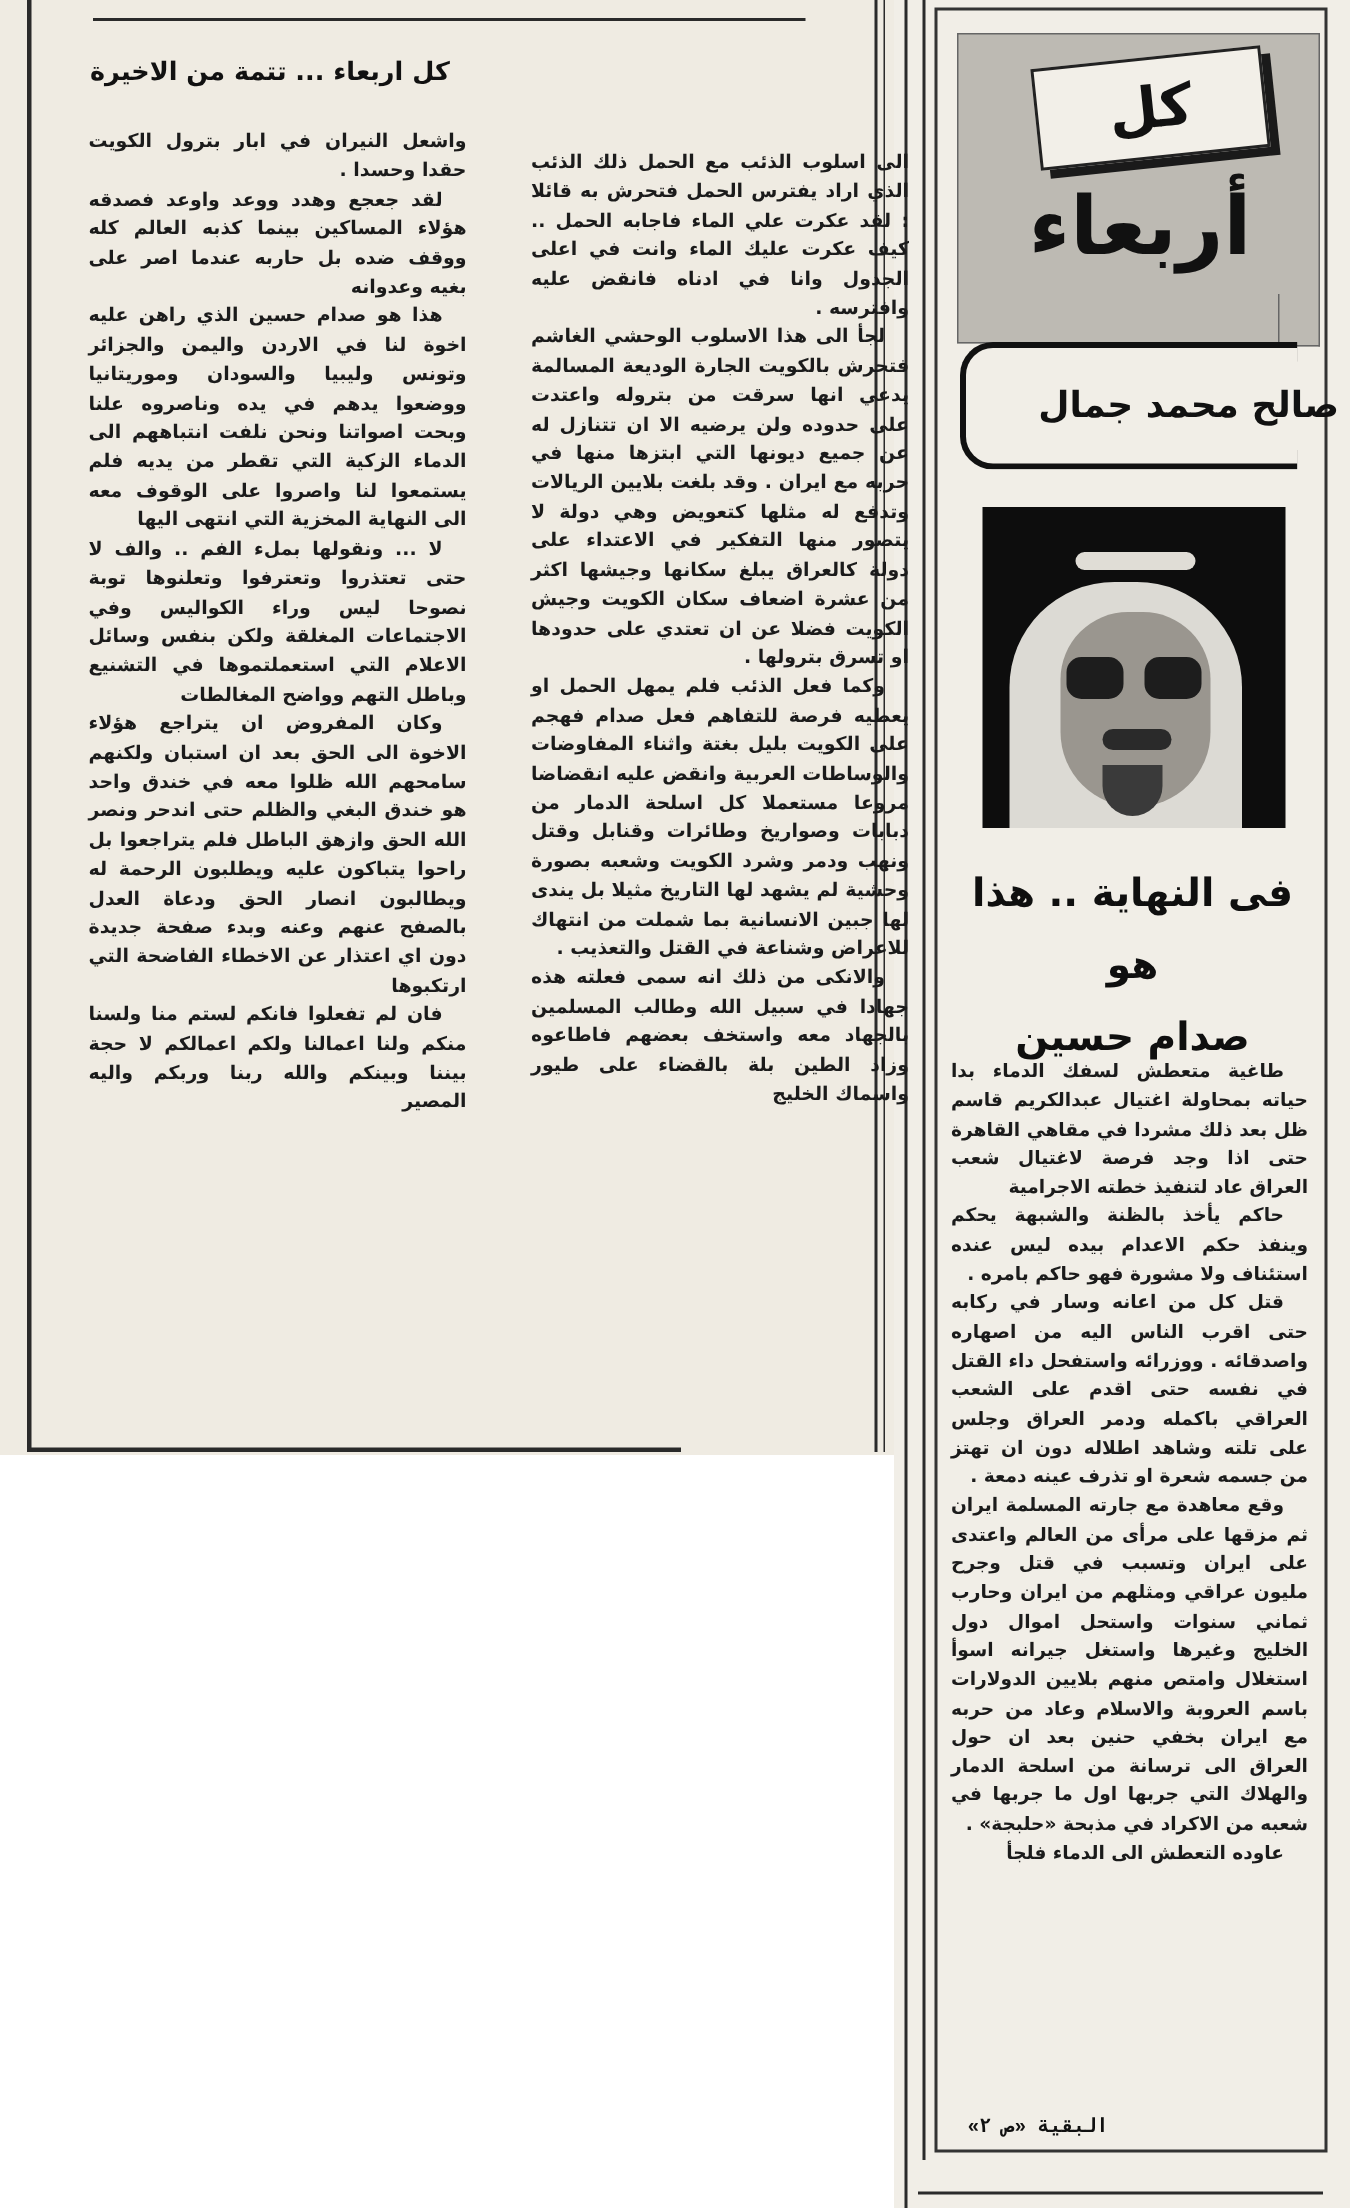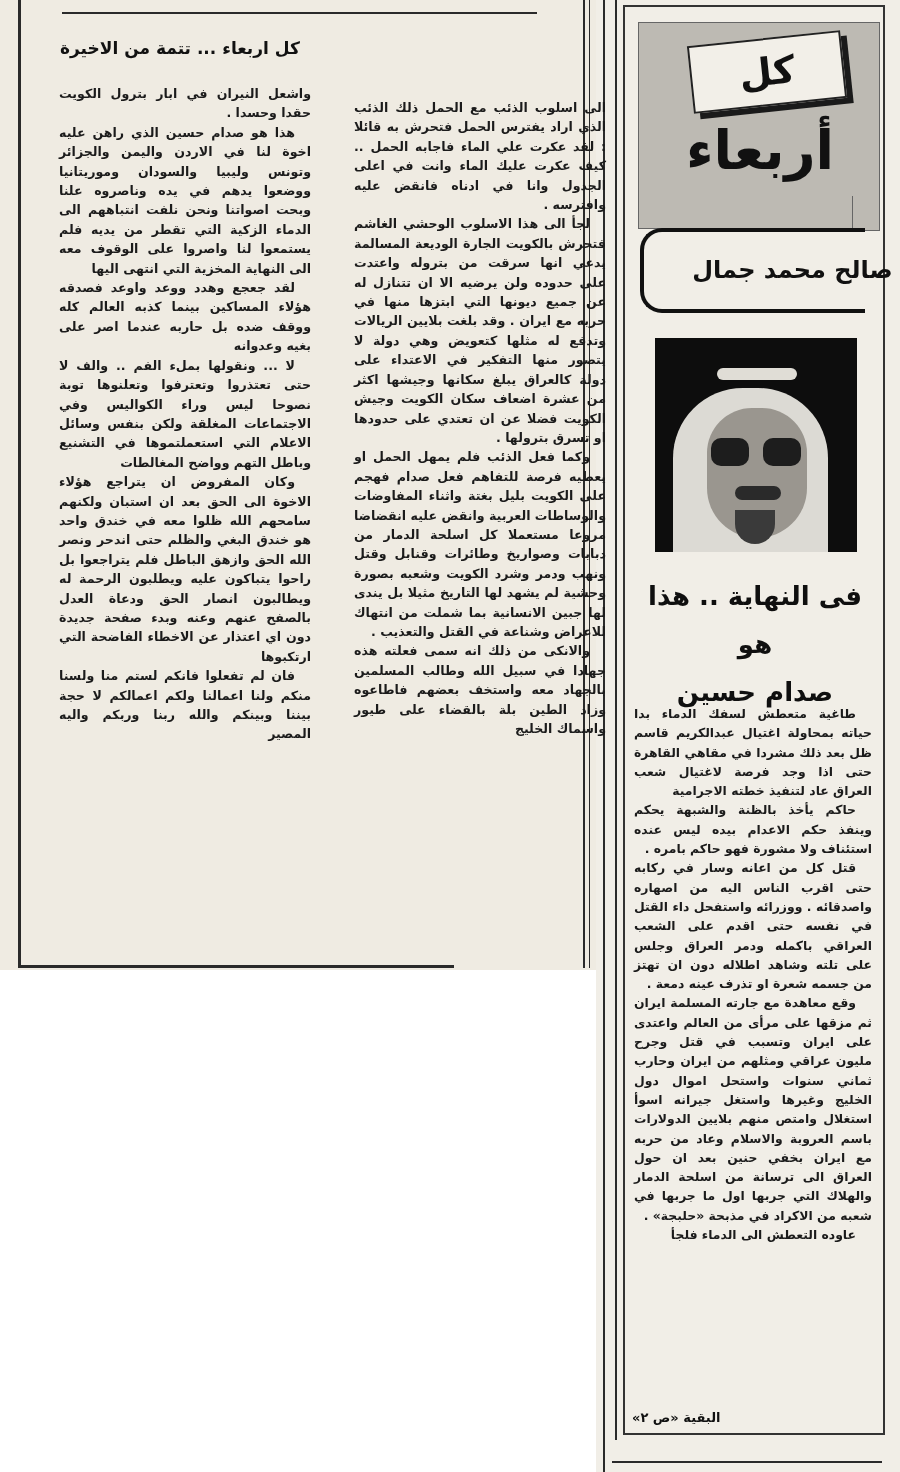--- a/index.html
+++ b/index.html
@@ -101,21 +101,21 @@
     position:absolute; left:80px; top:172px; width:40px; height:34px;
     background:#3a3a3a; border-radius:0 0 20px 20px;
   }
   .headline {
     position:absolute; left:630px; top:572px; width:250px; height:90px;
     direction:rtl; text-align:center; font-weight:bold; color:#0f0f0f;
     font-size:26px; line-height:48px;
   }
   .footnote {
     position:absolute; left:632px; top:1410px; width:120px; height:20px;
-    direction:rtl; text-align:left; font-weight:bold; font-size:13px; color:#111;
+    direction:rtl; text-align:center; font-weight:bold; font-size:13px; color:#111;font-family:Liberation Mono, monospace;
   }
 </style>
 </head>
 <body>
 
 <div class="paper-left"></div>
 <div class="paper-right"></div>
 
 <div class="hline" style="left:62px;top:12px;width:475px;height:2px;"></div>
 <div class="vline" style="left:18px;top:0px;width:3px;height:968px;"></div>
@@ -129,22 +129,22 @@
 
 <div class="col" style="left:322px;top:98px;width:252px;margin-left:32px;">
   <p class="noindent">الى اسلوب الذئب مع الحمل ذلك الذئب الذي اراد يفترس الحمل فتحرش به قائلا : لقد عكرت علي الماء فاجابه الحمل .. كيف عكرت عليك الماء وانت في اعلى الجدول وانا في ادناه فانقض عليه وافترسه .</p>
   <p>لجأ الى هذا الاسلوب الوحشي الغاشم فتحرش بالكويت الجارة الوديعة المسالمة يدعي انها سرقت من بتروله واعتدت على حدوده ولن يرضيه الا ان تتنازل له عن جميع ديونها التي ابتزها منها في حربه مع ايران . وقد بلغت بلايين الريالات وتدفع له مثلها كتعويض وهي دولة لا يتصور منها التفكير في الاعتداء على دولة كالعراق يبلغ سكانها وجيشها اكثر من عشرة اضعاف سكان الكويت وجيش الكويت فضلا عن ان تعتدي على حدودها او تسرق بترولها .</p>
   <p>وكما فعل الذئب فلم يمهل الحمل او يعطيه فرصة للتفاهم فعل صدام فهجم على الكويت بليل بغتة واثناء المفاوضات والوساطات العربية وانقض عليه انقضاضا مروعا مستعملا كل اسلحة الدمار من دبابات وصواريخ وطائرات وقنابل وقتل ونهب ودمر وشرد الكويت وشعبه بصورة وحشية لم يشهد لها التاريخ مثيلا بل يندى لها جبين الانسانية بما شملت من انتهاك للاعراض وشناعة في القتل والتعذيب .</p>
   <p>والانكى من ذلك انه سمى فعلته هذه جهادا في سبيل الله وطالب المسلمين بالجهاد معه واستخف بعضهم فاطاعوه وزاد الطين بلة بالقضاء على طيور واسماك الخليج</p>
 </div>
 
 <div class="col" style="left:38px;top:84px;width:252px;margin-left:21px;">
   <p class="noindent">واشعل النيران في ابار بترول الكويت حقدا وحسدا .</p>
+  <p>لقد جعجع وهدد ووعد واوعد فصدقه هؤلاء المساكين بينما كذبه العالم كله ووقف ضده بل حاربه عندما اصر على بغيه وعدوانه</p>
   <p>هذا هو صدام حسين الذي راهن عليه اخوة لنا في الاردن واليمن والجزائر وتونس وليبيا والسودان وموريتانيا ووضعوا يدهم في يده وناصروه علنا وبحت اصواتنا ونحن نلفت انتباههم الى الدماء الزكية التي تقطر من يديه فلم يستمعوا لنا واصروا على الوقوف معه الى النهاية المخزية التي انتهى اليها</p>
-  <p>لقد جعجع وهدد ووعد واوعد فصدقه هؤلاء المساكين بينما كذبه العالم كله ووقف ضده بل حاربه عندما اصر على بغيه وعدوانه</p>
   <p>لا ... ونقولها بملء الفم .. والف لا حتى تعتذروا وتعترفوا وتعلنوها توبة نصوحا ليس وراء الكواليس وفي الاجتماعات المغلقة ولكن بنفس وسائل الاعلام التي استعملتموها في التشنيع وباطل التهم وواضح المغالطات</p>
   <p>وكان المفروض ان يتراجع هؤلاء الاخوة الى الحق بعد ان استبان ولكنهم سامحهم الله ظلوا معه في خندق واحد هو خندق البغي والظلم حتى اندحر ونصر الله الحق وازهق الباطل فلم يتراجعوا بل راحوا يتباكون عليه ويطلبون الرحمة له ويطالبون انصار الحق ودعاة العدل بالصفح عنهم وعنه وبدء صفحة جديدة دون اي اعتذار عن الاخطاء الفاضحة التي ارتكبوها</p>
   <p>فان لم تفعلوا فانكم لستم منا ولسنا منكم ولنا اعمالنا ولكم اعمالكم لا حجة بيننا وبينكم والله ربنا وربكم واليه المصير</p>
 </div>
 
 <div class="logo-box"></div>
 <div class="logo-stamp"></div>
 <div class="stamp-tail"></div>
 <div class="logo-tab">كل</div>
 <div class="logo-word">أربعاء</div>

